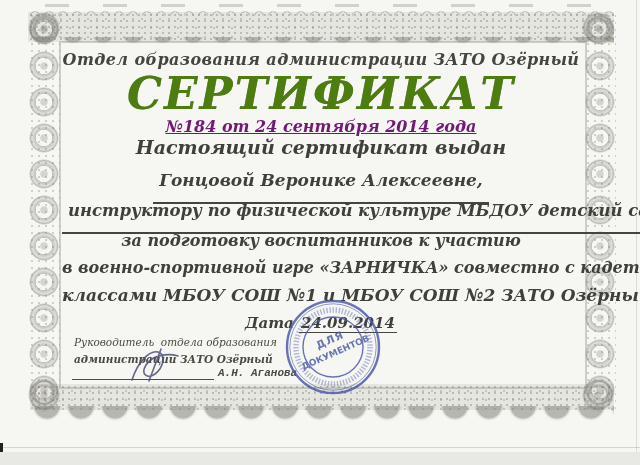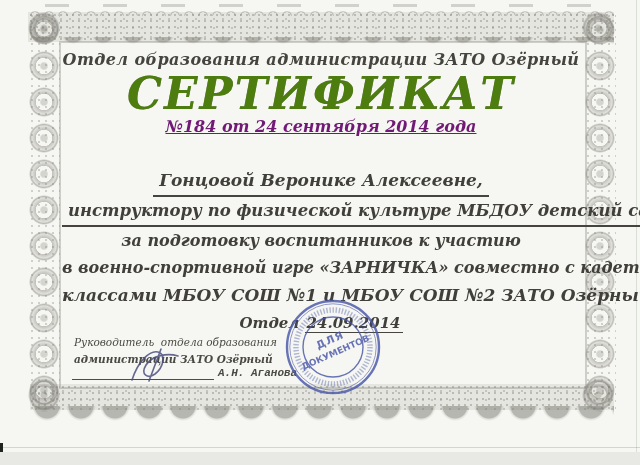--- a/index.html
+++ b/index.html
@@ -40,21 +40,21 @@
   
   .line{position:absolute;left:62px;width:518px;text-align:center;
         font-style:italic;font-weight:bold;white-space:nowrap;}
   .dept{top:50px;font-size:16px;letter-spacing:.4px;color:#45443f;}
   .title{top:68px;font-size:44px;letter-spacing:2px;color:#4d7c0f;
          text-shadow:0 0 .6px rgba(85,84,78,.6);}
   .number{top:117px;font-size:16px;color:#701a75;text-decoration:underline;}
   .issued{top:136px;font-size:19px;}
   .name{top:170px;font-size:17px;}
   .position{top:201px;font-size:16.5px;}
-  .underlined{display:inline-block;border-bottom:2px solid #45443f;padding:0 6px 5px;}
+  .underlined{display:inline-block;border-bottom:2px solid #45443f;padding:0 6px 12px;}
   .reason1{top:231px;font-size:16px;}
   .reason2{top:258px;font-size:16px;}
   .reason3{top:285px;font-size:17px;}
   .date-line{top:314px;font-size:15px;}
   .date-line .underlined{border-bottom-width:1.5px;padding:0 2px 0;}
   
   .signer1{position:absolute;left:74px;top:336px;font-style:italic;font-weight:normal;
            font-size:10.5px;color:#4a4943;white-space:pre;}
   .signer2{position:absolute;left:74px;top:353px;font-style:italic;font-weight:bold;
            font-size:10.5px;color:#4a4943;}
@@ -84,27 +84,28 @@
   <div class="band band-side band-right"></div>
   <div class="rosette" style="left:27px;top:11px;"></div>
   <div class="rosette" style="left:581px;top:11px;"></div>
   <div class="rosette" style="left:27px;top:378px;"></div>
   <div class="rosette" style="left:581px;top:378px;"></div>
   <div class="inner-frame"></div>
 
   <div class="line dept">Отдел образования администрации ЗАТО Озёрный</div>
   <div class="line title">СЕРТИФИКАТ</div>
   <div class="line number">№184 от 24 сентября 2014 года</div>
+  <div class="line issued">Настоящий сертификат выдан</div>
   <div class="line name"><span class="underlined">Гонцовой Веронике Алексеевне,</span></div>
   <div class="line position"><span class="underlined">инструктору по физической культуре  МБДОУ детский сад №2</span></div>
   <div class="line reason1">за подготовку воспитанников к участию</div>
   <div class="line reason2">в военно-спортивной игре «ЗАРНИЧКА» совместно с кадетскими</div>
   <div class="line reason3">классами МБОУ СОШ №1 и МБОУ СОШ №2 ЗАТО Озёрный</div>
   <div class="line date-line">
-    <span>Отдел</span>
+    <span>Дата</span>
     <span class="underlined">24.09.2014</span>
   </div>
 
   <div class="signer1">Руководитель  отдела образования</div>
   <div class="signer2">администрации ЗАТО Озёрный</div>
   <div class="sig-rule"></div>
   <div class="signer-name">А.Н. Аганова</div>
 
   <svg class="sig-scribble" width="64" height="38" viewBox="0 0 64 38">
     <path d="M4,33 C10,14 22,3 30,5 C38,7 36,20 27,27 C20,32 12,28 18,18 C24,8 40,6 50,9 M33,2 L21,34" fill="none" stroke="#4a4f7e" stroke-width="1.6" stroke-linecap="round" opacity=".85"></path>

